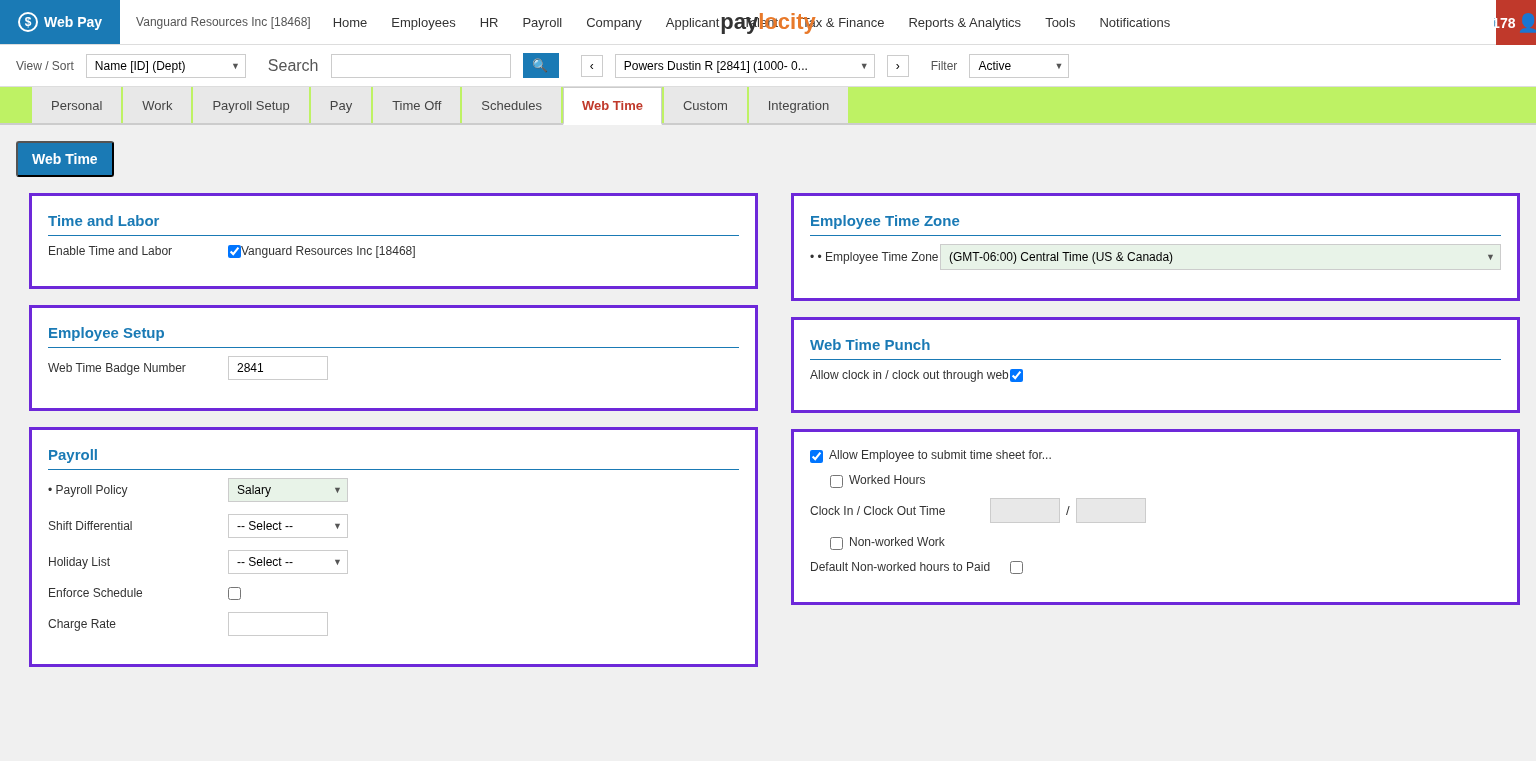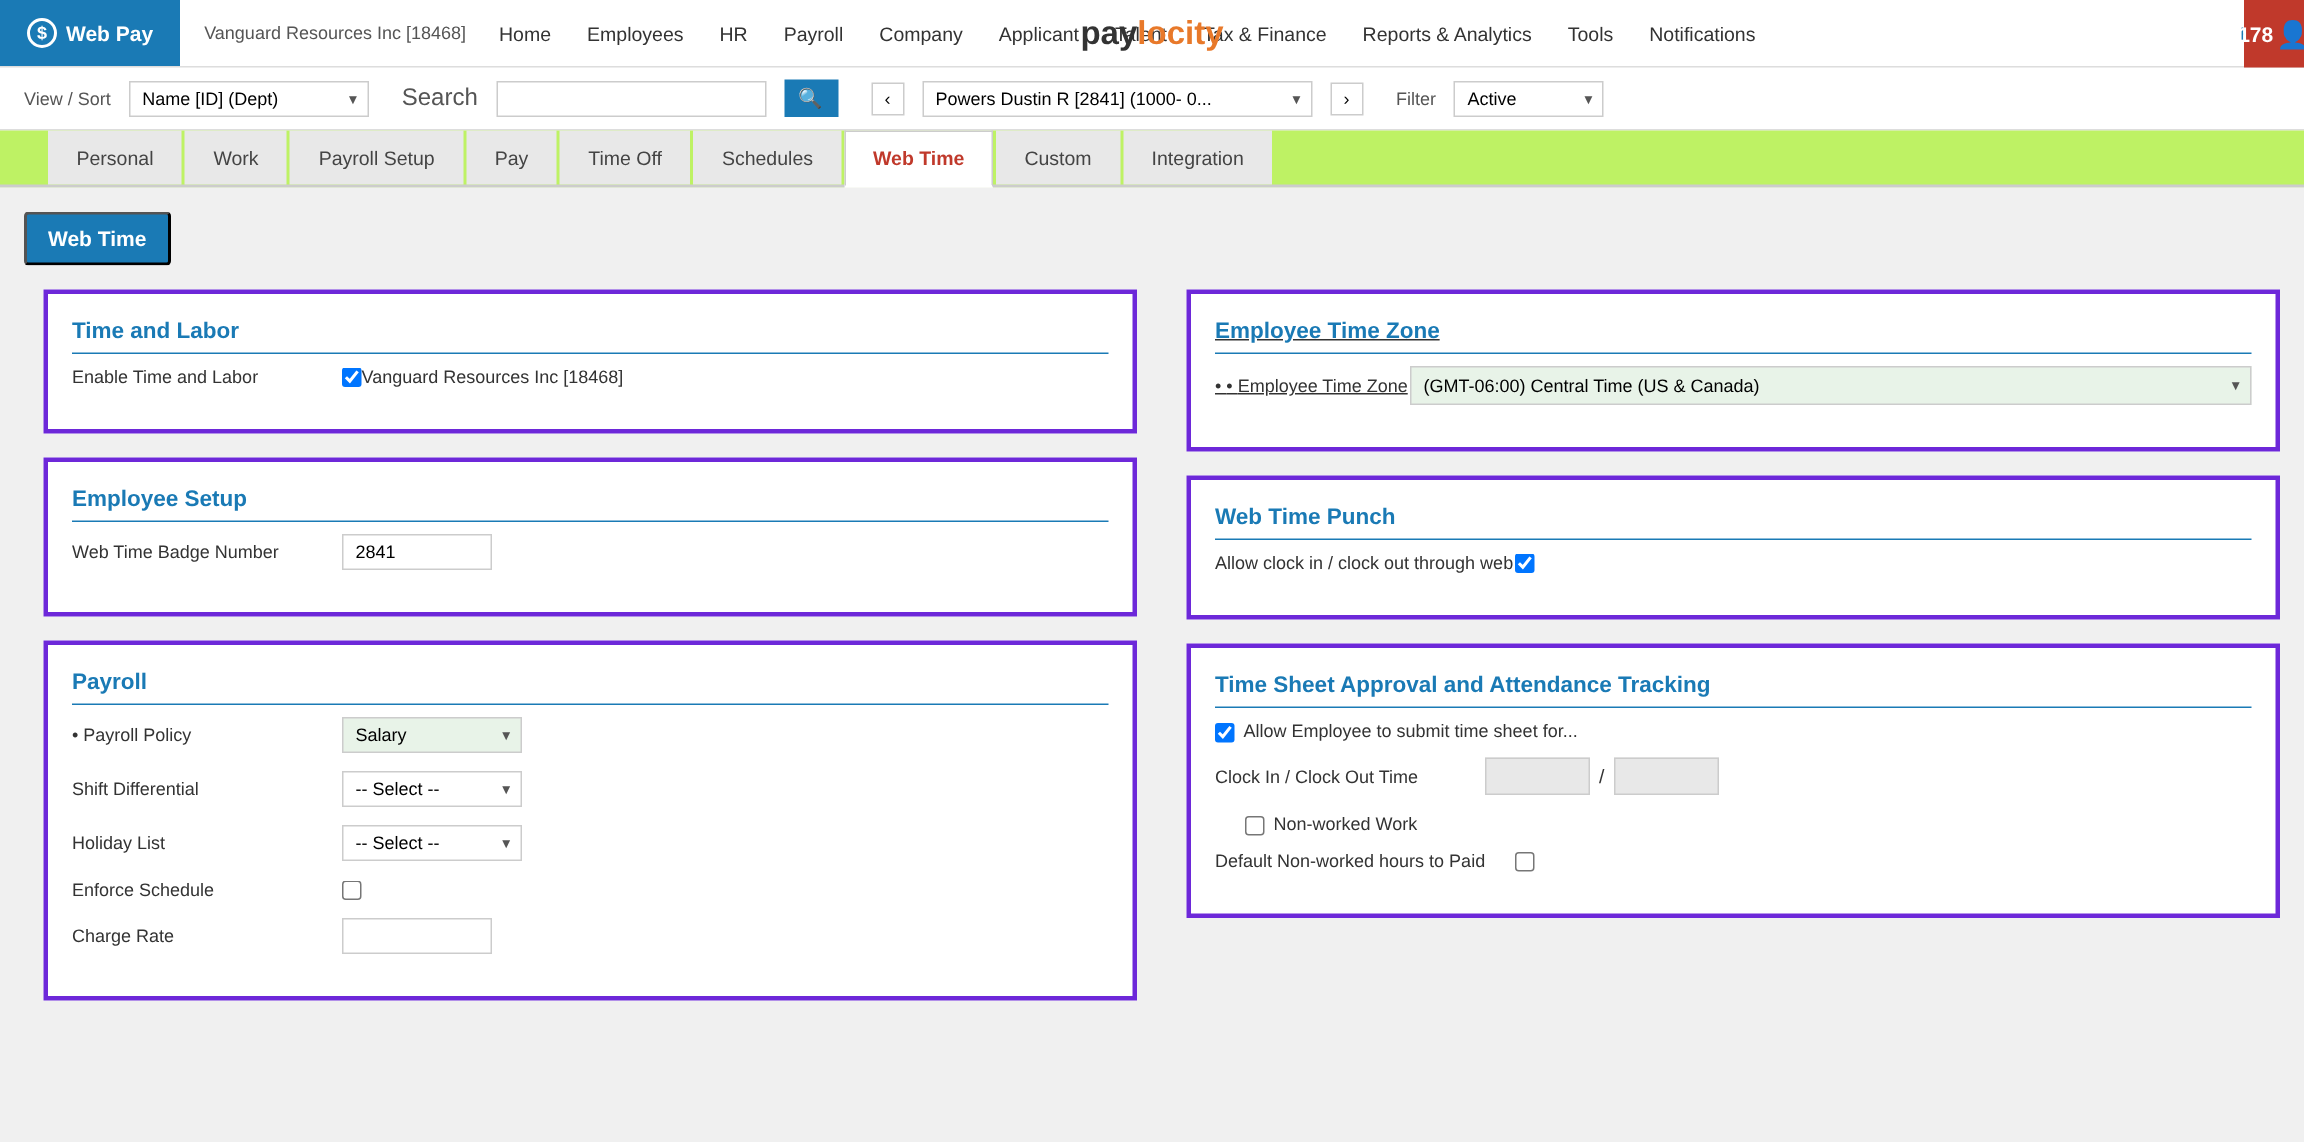--- a/index.html
+++ b/index.html
@@ -398,21 +398,21 @@
         </div>
         <div class="form-row">
           <span class="form-label">Charge Rate</span>
           <input class="form-input" type="text" style="">
         </div>
       </div>
     </div>
 
     <div>
 
-      <div class="panel" style="margin-bottom:16px;text-decoration:underline;">
+      <div class="panel" style="margin-bottom:16px;">
         <div class="section-title">Employee Time Zone</div>
         <div class="form-row" style="align-items:center;">
           <span class="form-label required" style="min-width:130px;">
             <span>• </span><span>Employee Time Zone</span>
           </span>
           <div class="select-wrapper" style="flex:1;">
             <select class="timezone-select">
               <option>(GMT-06:00) Central Time (US &amp; Canada)</option>
             </select>
           </div>
@@ -421,27 +421,30 @@
 
       <div class="panel" style="margin-bottom:16px;">
         <div class="section-title">Web Time Punch</div>
         <div class="form-row">
           <span class="form-label" style="min-width:200px;">Allow clock in / clock out through web</span>
           <input type="checkbox" checked="" style="">
         </div>
       </div>
 
       <div class="panel">
-        <div class="section-title">Time Sheet Approval and Attendance Tracking</div>
 
         <div class="checkbox-row" style="margin-bottom:10px;">
           <input type="checkbox" checked="" style="">
           <span class="checkbox-label">Allow Employee to submit time sheet for...</span>
         </div>
 
+        <div class="checkbox-row" style="margin-left:20px;">
+          <input type="checkbox" style="">
+          <span class="checkbox-label">Worked Hours</span>
+        </div>
 
         <div class="form-row" style="margin-top:10px;">
           <span class="form-label" style="min-width:180px;">Clock In / Clock Out Time</span>
           <div class="clock-time-row">
             <input class="clock-time-input" type="text" style="">
             <span>/</span>
             <input class="clock-time-input" type="text" style="">
           </div>
         </div>
 

